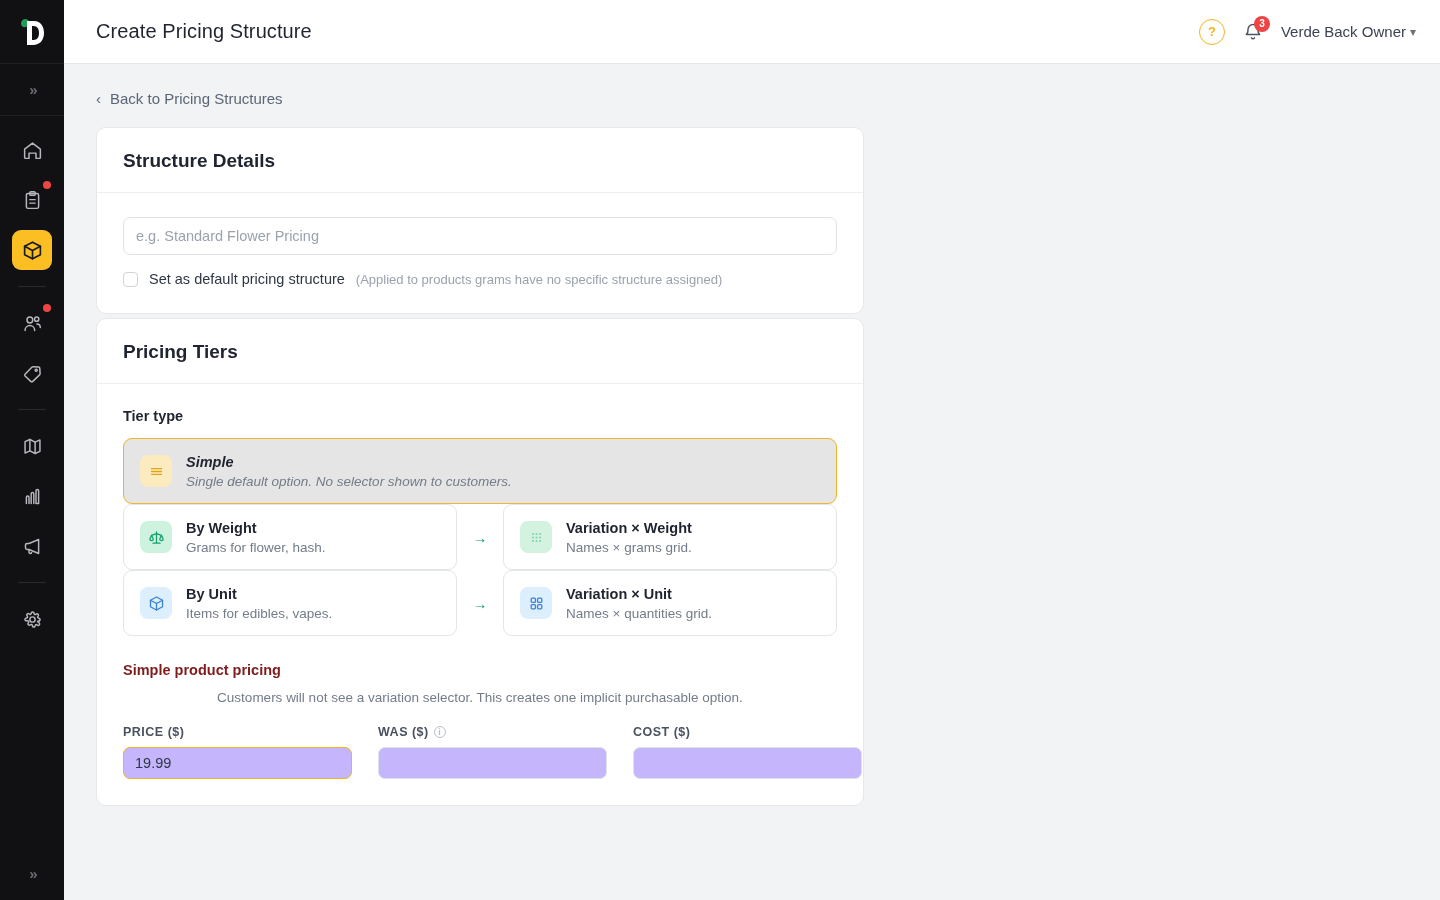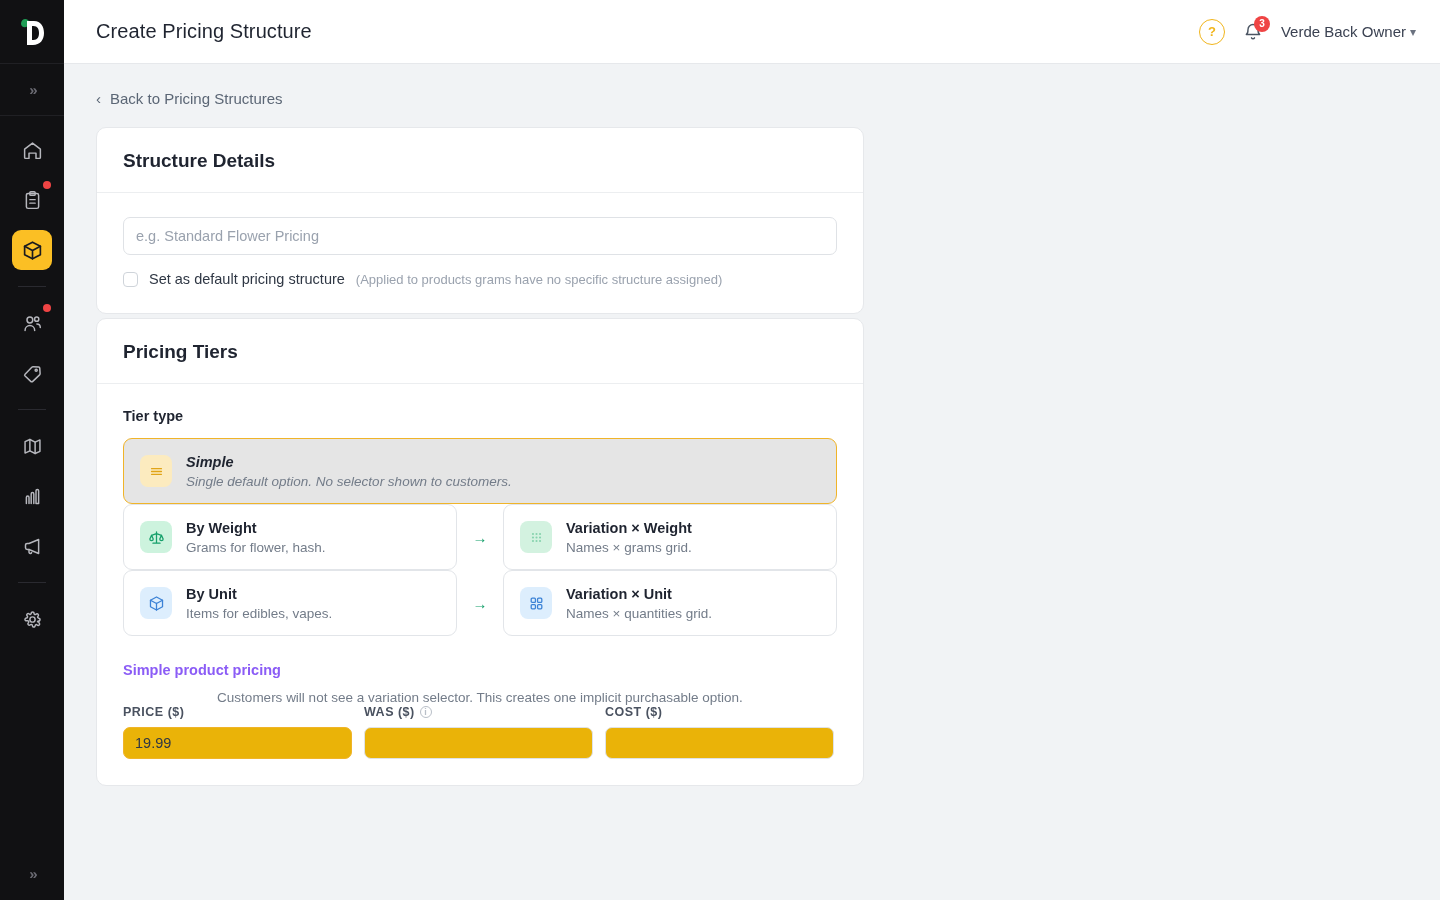--- a/index.html
+++ b/index.html
@@ -132,37 +132,37 @@
   .ic-green-soft { background: #d3f2e0; } .ic-green-soft svg { stroke: #86d3ae; }
   .ic-blue { background: #ddeefd; } .ic-blue svg { stroke: #3b82d6; }
   .tier-title { font-size: 14.5px; font-weight: 700; color: #1f2430; }
   .tier-desc { font-size: 13.5px; color: #737c89; margin-top: 3px; }
 
   .tier-row { display: flex; align-items: center; }
   .tier-row .tier-card { width: 334px; flex: 0 0 334px; }
   .arrow-gap { flex: 1; display: flex; align-items: center; justify-content: center;
                color: #16a06b; font-size: 15px; }
 
-  .pricing-head { font-size: 14.5px; font-weight: 700; color: #8b5cf6; margin-top: 26px; }
+  .pricing-head { font-size: 14.5px; font-weight: 700; color: #7f1d1d; margin-top: 26px; }
   .pricing-sub { font-size: 13.5px; color: #737c89; margin-top: 12px; text-align: center; }
 
-  .price-grid { display: flex; gap: 12px; }
+  .price-grid { display: flex; gap: 26px; margin-top: 20px; }
   .price-col { width: 229px; flex: 0 0 229px; }
   .price-label {
     font-size: 12.5px; font-weight: 700; color: #4a5260;
     letter-spacing: .5px; margin-bottom: 8px; display: flex; align-items: center; gap: 5px;
   }
   .info-ic {
     width: 12px; height: 12px; border-radius: 50%; border: 1px solid #b9bfc8;
     color: #b9bfc8; font-size: 9px; line-height: 10px; text-align: center; cursor: pointer;
   }
   .price-input {
     width: 100%; height: 32px; border: 1px solid #dfe2e6; border-radius: 7px;
     padding: 0 11px; font-size: 14.5px; color: #2f3744; outline: none;
-    font-family: "Liberation Sans", sans-serif; background: #eab308;
+    font-family: "Liberation Sans", sans-serif; background: #c4b5fd;
   }
   .price-input.focused { border: 1.8px solid #f0b429; }
 </style>
 </head>
 <body>
 
 <div class="app">
 
   <aside class="sidebar">
     <div class="logo-cell">

